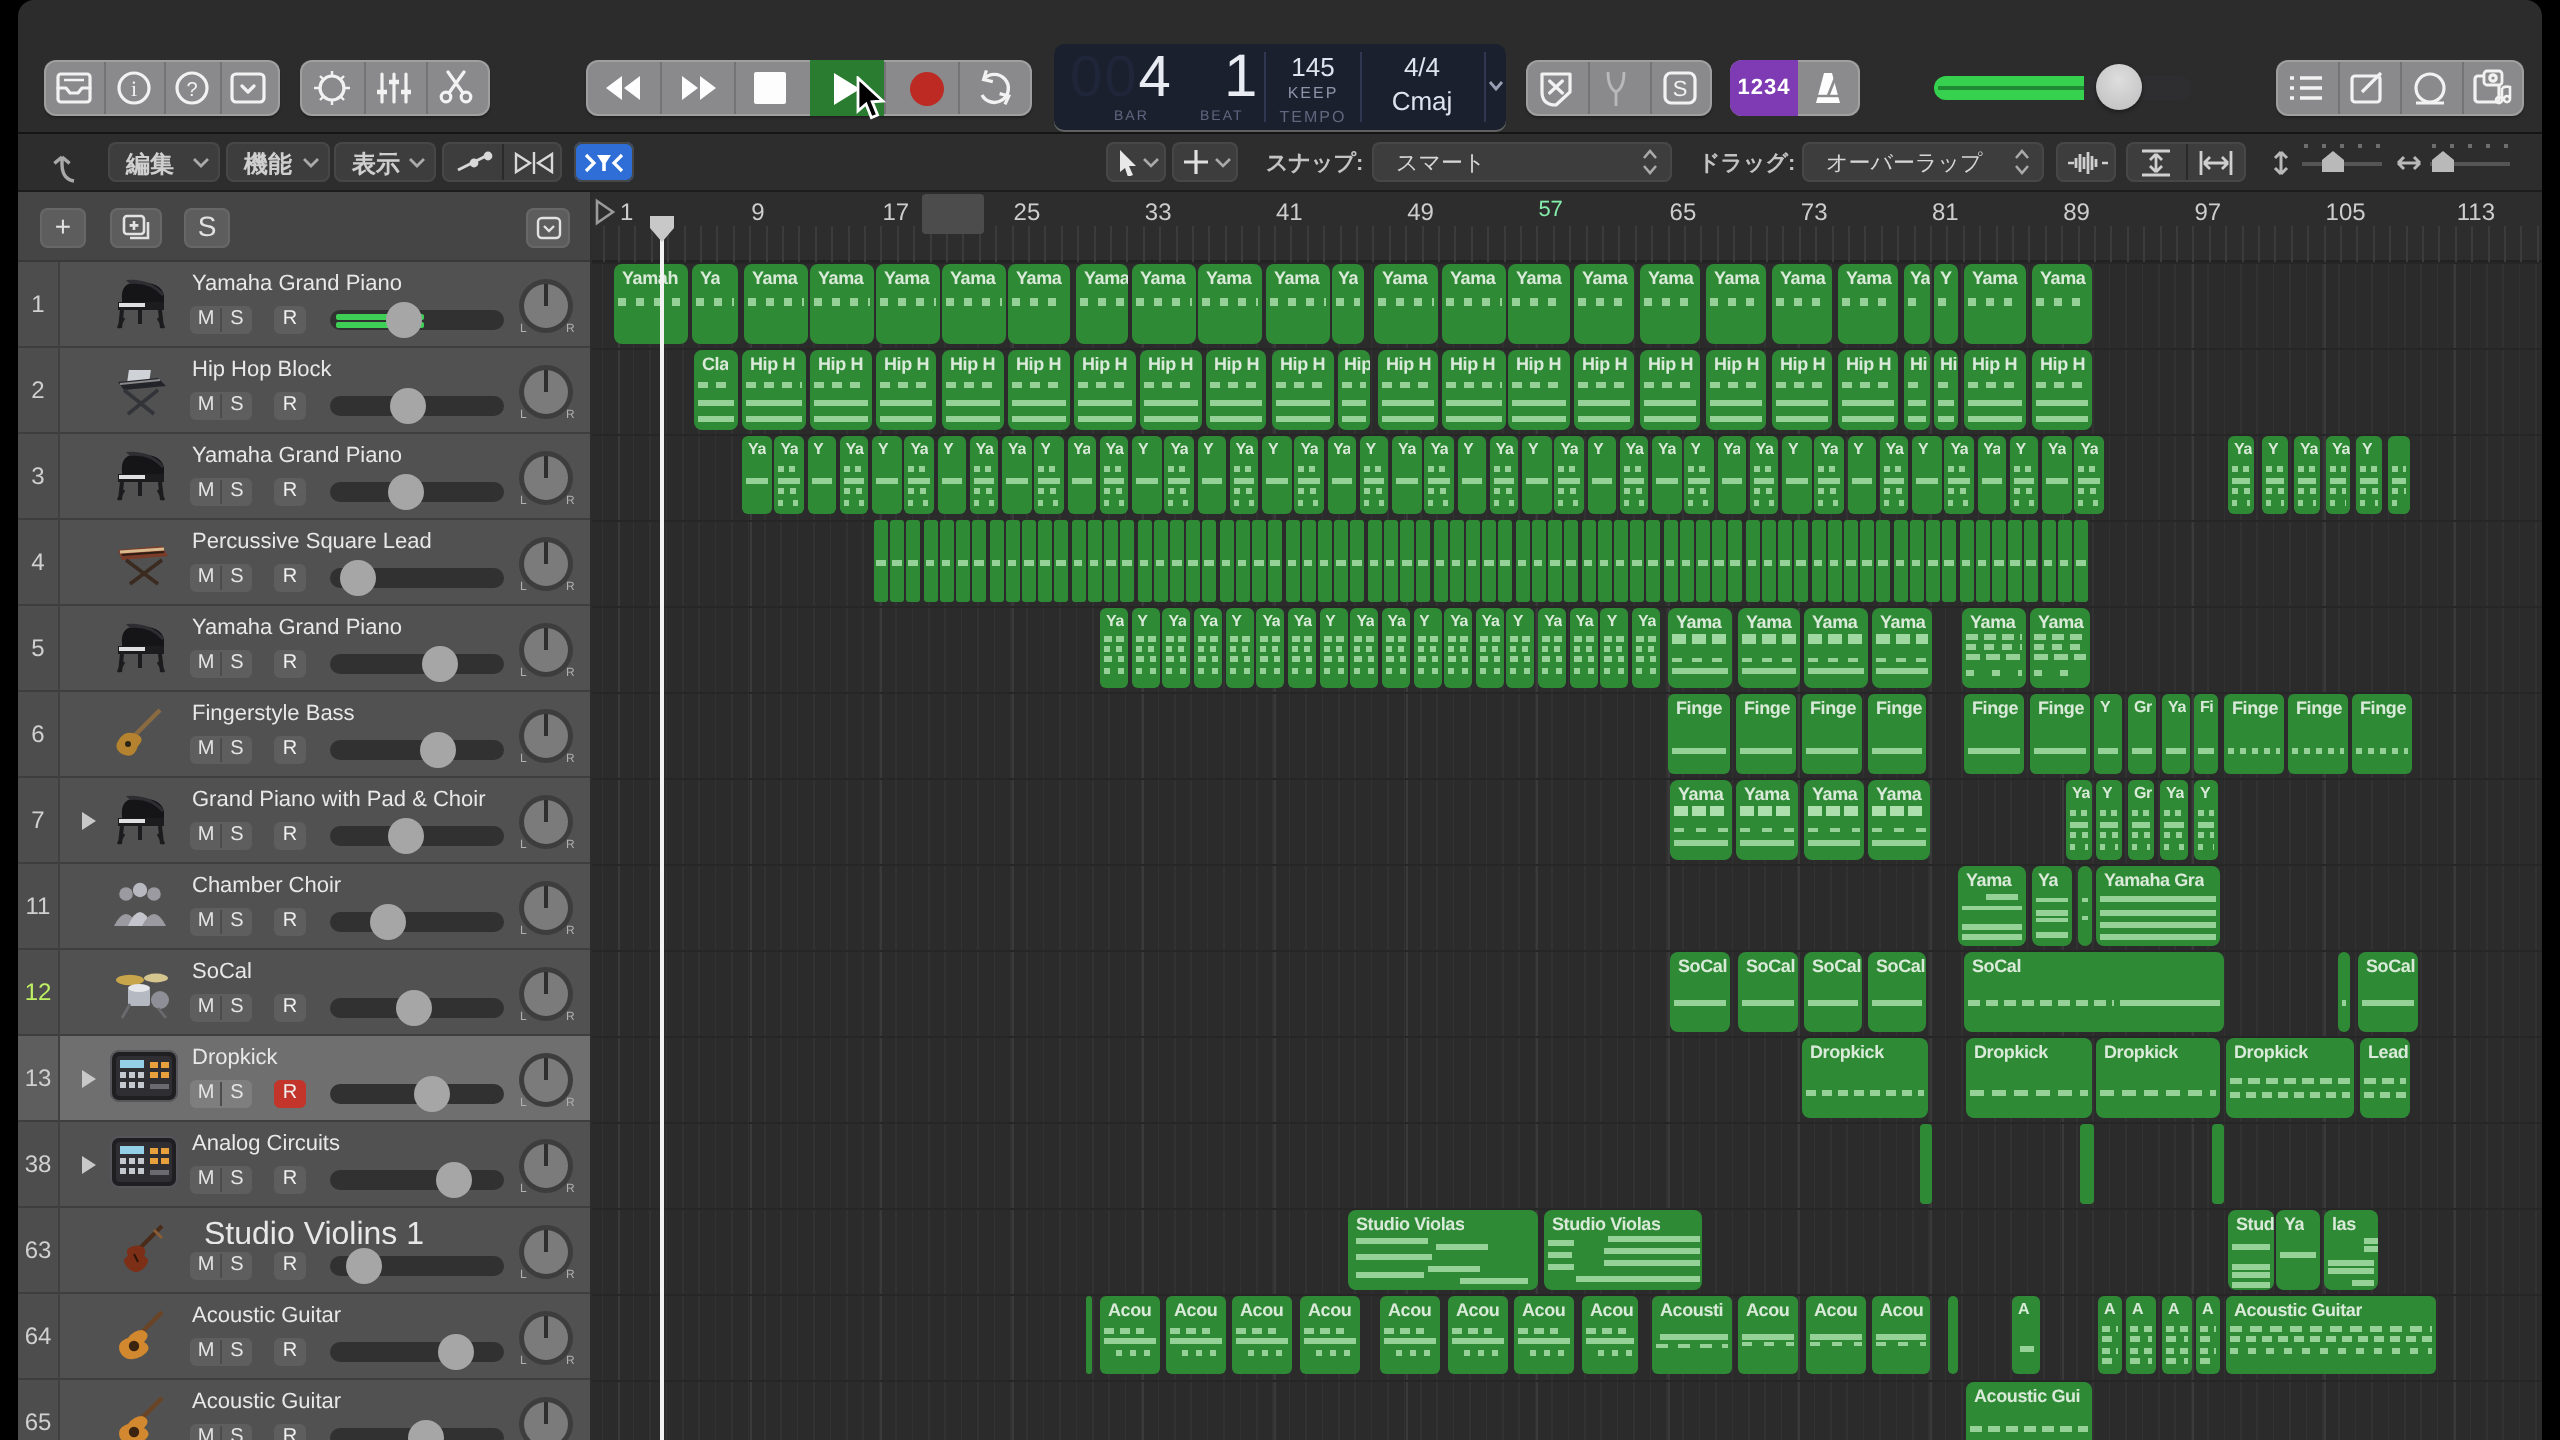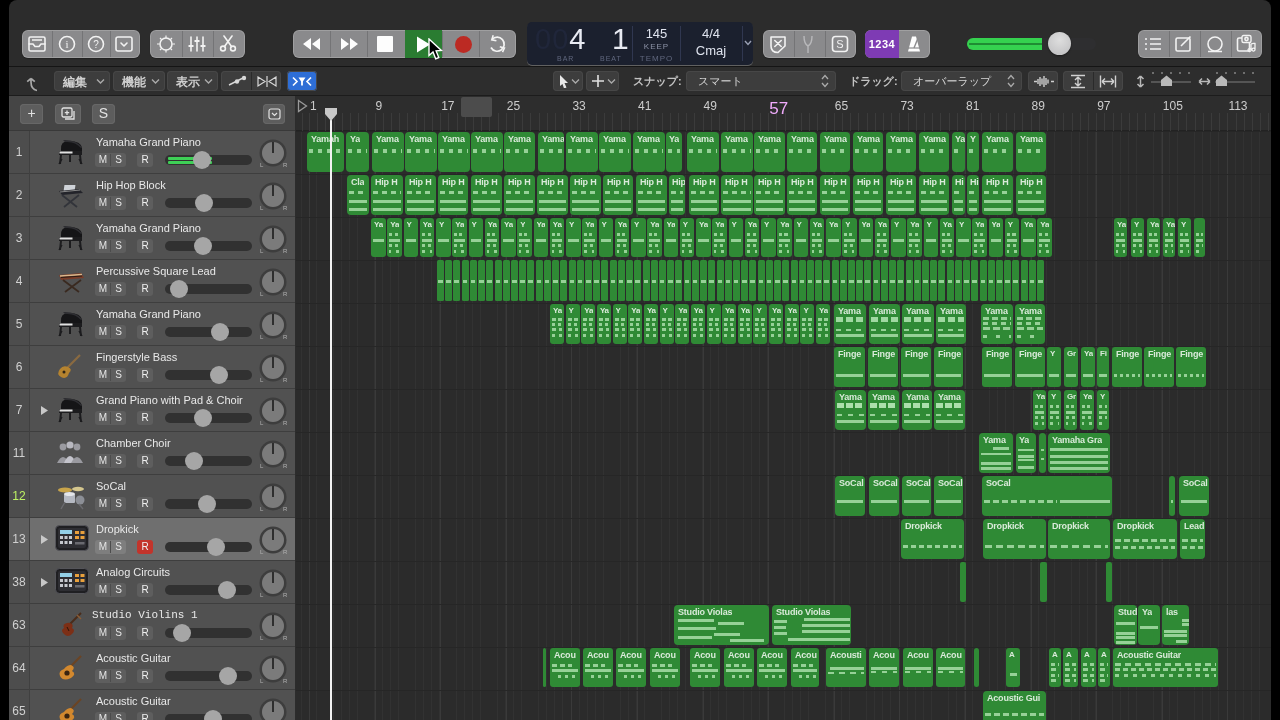--- a/index.html
+++ b/index.html
@@ -537,21 +537,21 @@
 <div class="abs" style="left:0;top:508px;width:286px;height:43px;background:#515151;border-bottom:1px solid #3e3e3e;"></div>
 <div class="abs" style="left:0;top:508px;width:20px;height:42px;background:#4d4d4d;"></div>
 <div class="abs" style="left:0;top:508px;width:20px;height:43px;color:#d0d0d0;font-size:12px;text-align:center;line-height:43px;">63</div>
 <div class="abs" style="left:20px;top:508px;width:1px;height:43px;background:#404040;"></div>
 <div class="abs" style="left:46px;top:515px;width:34px;height:29px;"><svg width="30" height="30" viewBox="0 0 30 30">
         <path d="M26 2 L13 15" stroke="#4a2c1a" stroke-width="2"></path>
         <path d="M15 12 Q19 13 17 17 Q21 19 17 23 Q13 27 9 23 Q5 19 9 17 Q7 13 12 12 Q13.5 11.5 15 12 Z" fill="#7c2f16"></path>
         <path d="M12 16 L14 20" stroke="#2c1408" stroke-width="1"></path>
         <path d="M22 4 L26 8" stroke="#8a5c34" stroke-width="1.4"></path>
       </svg></div>
-<div class="abs" style="left:83px;top:513px;width:170px;height:13px;color:#e8e8e8;font-size:11px;white-space:nowrap;overflow:hidden;font-family:Liberation Mono, monospace;">Studio Violins 1</div>
+<div class="abs" style="left:93px;top:513px;width:170px;height:13px;color:#e8e8e8;font-size:16px;white-space:nowrap;overflow:hidden;">Studio Violins 1</div>
 <div class="abs" style="left:86px;top:530px;width:31px;height:14px;background:#5e5e5e;border-radius:3px;"></div>
 <div class="abs" style="left:101px;top:531px;width:1px;height:12px;background:#4c4c4c;"></div>
 <div class="abs" style="left:86px;top:530px;width:16px;height:14px;color:#e4e4e4;font-size:10px;text-align:center;line-height:14px;">M</div>
 <div class="abs" style="left:102px;top:530px;width:15px;height:14px;color:#e4e4e4;font-size:10px;text-align:center;line-height:14px;">S</div>
 <div class="abs" style="left:128px;top:530px;width:16px;height:14px;background:#5e5e5e;border-radius:3px;color:#f0f0f0;font-size:10px;text-align:center;line-height:14px;">R</div>
 <div class="abs" style="left:156px;top:532px;width:87px;height:10px;background:#313131;border-radius:5px;"></div>
 <div class="abs" style="left:164px;top:528px;width:18px;height:18px;border-radius:50%;background:#a6a6a6;"></div>
 <div class="abs" style="left:253px;top:519px;width:22px;height:22px;border-radius:50%;background:#7b7b7b;box-shadow:0 0 0 2.5px #3d3d3d;"></div>
 <div class="abs" style="left:263.2px;top:519px;width:1.6px;height:11px;background:#2e2e2e;"></div>
 <div class="abs" style="left:251px;top:539px;color:#b0b0b0;font-size:6px;">L</div>
@@ -633,21 +633,21 @@
 <div class="abs" style="left:0;top:0;width:975px;height:35px;background:#2d2d2d;border-bottom:1px solid #222;"></div>
 <div class="abs" style="left:0;top:17px;width:975px;height:18px;background:repeating-linear-gradient(90deg,#3b3b3b 0px,#3b3b3b 1px,transparent 1px,transparent 8.20px);background-position:13.0px 0;"></div>
 <div class="abs" style="left:165px;top:1px;width:31px;height:20px;background:#4c4c4c;border-radius:2px;"></div>
 <div class="abs" style="left:14.0px;top:3px;color:#cdcdcd;font-size:12px;">1</div>
 <div class="abs" style="left:79.6px;top:3px;color:#cdcdcd;font-size:12px;">9</div>
 <div class="abs" style="left:145.2px;top:3px;color:#cdcdcd;font-size:12px;">17</div>
 <div class="abs" style="left:210.8px;top:3px;color:#cdcdcd;font-size:12px;">25</div>
 <div class="abs" style="left:276.4px;top:3px;color:#cdcdcd;font-size:12px;">33</div>
 <div class="abs" style="left:342.0px;top:3px;color:#cdcdcd;font-size:12px;">41</div>
 <div class="abs" style="left:407.6px;top:3px;color:#cdcdcd;font-size:12px;">49</div>
-<div class="abs" style="left:473.2px;top:3px;color:#f0abfc;font-size:17px;">57</div>
+<div class="abs" style="left:473.2px;top:3px;color:#86efac;font-size:11px;">57</div>
 <div class="abs" style="left:538.8px;top:3px;color:#cdcdcd;font-size:12px;">65</div>
 <div class="abs" style="left:604.4px;top:3px;color:#cdcdcd;font-size:12px;">73</div>
 <div class="abs" style="left:670.0px;top:3px;color:#cdcdcd;font-size:12px;">81</div>
 <div class="abs" style="left:735.6px;top:3px;color:#cdcdcd;font-size:12px;">89</div>
 <div class="abs" style="left:801.2px;top:3px;color:#cdcdcd;font-size:12px;">97</div>
 <div class="abs" style="left:866.8px;top:3px;color:#cdcdcd;font-size:12px;">105</div>
 <div class="abs" style="left:932.4px;top:3px;color:#cdcdcd;font-size:12px;">113</div>
 <svg class="abs" style="left:1px;top:3px;" width="11" height="14" viewBox="0 0 11 14">
       <path d="M1.5 1.5 L9.5 7 L1.5 12.5 Z" fill="none" stroke="#9a9a9a" stroke-width="1.3"></path>
     </svg>

